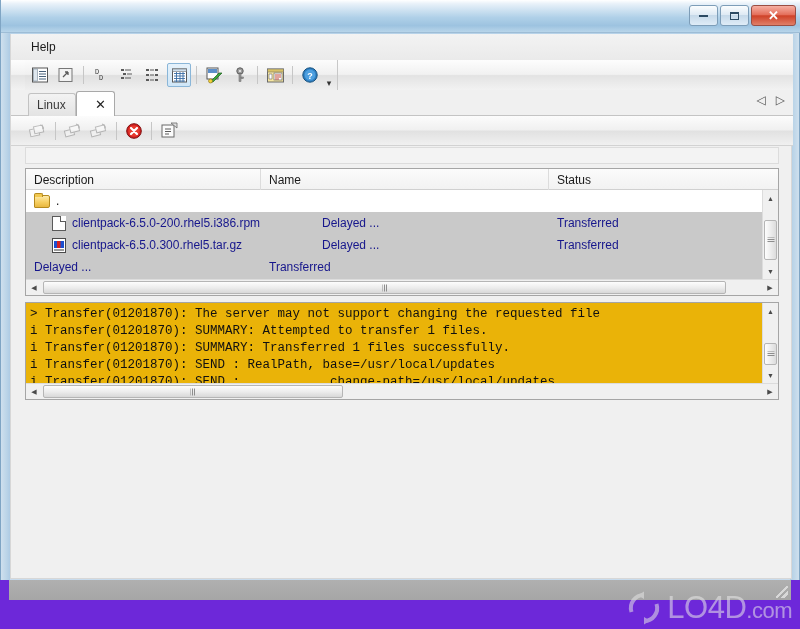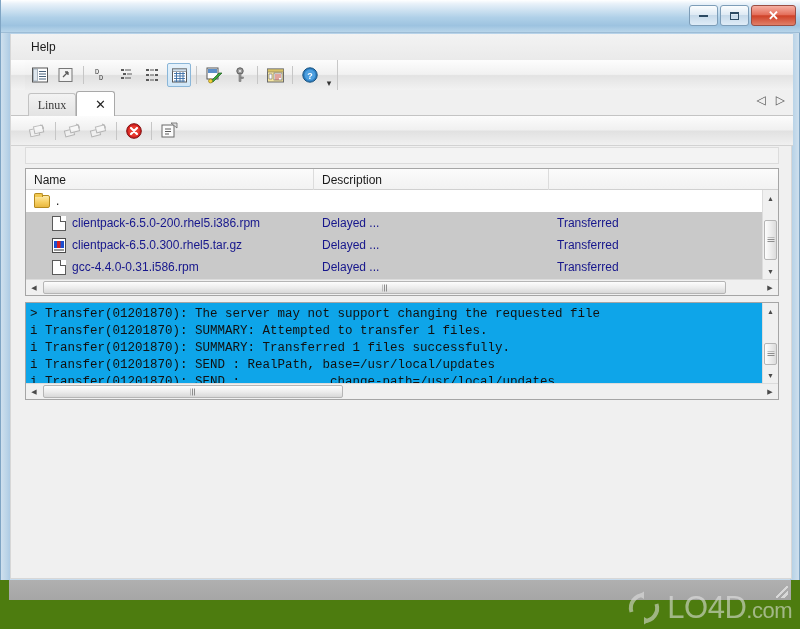--- a/index.html
+++ b/index.html
@@ -136,21 +136,21 @@
     display: flex; align-items: center;
     font-size: 12px;
     color: #1a1a1a;
     padding: 0 8px;
     border: 1px solid #c2c2c2;
     border-bottom: none;
     border-radius: 3px 3px 0 0;
     background: linear-gradient(180deg,#f3f3f3 0%,#e3e3e3 100%);
     cursor: default;
   }
-  .tab.inactive { left: 17px; width: 48px; justify-content: center; color: #3a3a3a; font-family: Liberation Serif, serif; }
+  .tab.inactive { left: 17px; width: 48px; justify-content: flex-start; color: #3a3a3a; }
   .tab.active {
     left: 65px; top: 1px; height: 25px;
     background: #ffffff;
     border-color: #a9a9a9;
     font-weight: bold;
     padding-right: 4px;
   }
   .tab-close {
     margin-left: 10px; margin-right: 4px;
     font-size: 13px; font-weight: normal; color: #222;
@@ -307,21 +307,21 @@
     position: absolute; left: 50%; top: 50%; transform: translate(-50%,-50%);
     width: 5px; height: 7px;
     background: repeating-linear-gradient(90deg,#8d8d8d 0 1px, transparent 1px 2px);
   }
 
   
   #logpanel {
     position: absolute;
     left: 14px; top: 268px;
     width: 754px; height: 98px;
-    background: #0ea5e9;
+    background: #eab308;
     border: 1px solid #a5a5a5;
   }
   #logtext {
     position: absolute; left: 0; top: 0; right: 16px; bottom: 16px;
     overflow: hidden;
     font-family: "Liberation Mono", "DejaVu Sans Mono", monospace;
     font-size: 12.5px;
     line-height: 17px;
     color: #111111;
     padding: 3px 0 0 4px;
@@ -339,21 +339,21 @@
     display: flex; align-items: center;
     padding-left: 8px;
     font-size: 12px; color: #111;
   }
 
   
   #bottomstrip {
     position: absolute;
     left: 0; top: 580px;
     width: 800px; height: 49px;
-    background: #4d7c0f;
+    background: #6d28d9;
   }
   #graybar {
     position: absolute; left: 9px; top: 0; width: 782px; height: 20px;
     background: linear-gradient(180deg,#b0b0b0 0%,#a6a6a6 100%);
   }
   #resize-grip {
     position: absolute; right: 3px; bottom: 2px; width: 12px; height: 12px;
     background:
       linear-gradient(135deg, transparent 0 45%, #d8d8d8 45% 58%, transparent 58% 100%),
       linear-gradient(135deg, transparent 0 70%, #d8d8d8 70% 84%, transparent 84% 100%);
@@ -609,22 +609,23 @@
           </svg>
         </div>
       </div>
 
       <div id="thinbar"></div>
 
       <div id="filelist-outer">
         <div style="position:absolute;inset:0;background:#fff;border:1px solid #a5a5a5;"></div>
 
         <div id="listheader" style="left:1px;right:1px;top:1px;width:auto;">
+          <div class="hcell c-desc">Description</div>
           <div class="hcell c-name">Name</div>
-          <div class="hcell c-desc">Description</div>
+          <div class="hcell c-status">Status</div>
         </div>
 
         <div id="listbody" style="left:1px;top:22px;right:17px;bottom:17px;">
             <div class="row">
               <div class="cell-name">
                 <span class="ficon folder"></span>
                 <span style="color: rgb(17, 17, 17);">.</span>
               </div>
               <div class="cell-desc"></div>
               <div class="cell-status"></div>
@@ -641,25 +642,20 @@
             <div class="row selected">
               <div class="cell-name">
                 <span class="indent"></span>
                 <span class="ficon arch"></span>
                 <span>clientpack-6.5.0.300.rhel5.tar.gz</span>
               </div>
               <div class="cell-desc">Delayed ...</div>
               <div class="cell-status">Transferred</div>
             </div>
             <div class="row selected">
-              <div class="cell-name">
-                <span class="indent"></span>
-                <span class="ficon doc"></span>
-                <span>gcc-4.4.0-0.31.i586.rpm</span>
-              </div>
               <div class="cell-desc">Delayed ...</div>
               <div class="cell-status">Transferred</div>
             </div>
             <div class="row selected"></div>
           </div>
 
         <div class="vscroll" style="right:1px;top:22px;bottom:17px;">
           <div class="arrow-up" style="font-size:7px">▲</div>
           <div class="thumb" style="top:30px;height:40px;">
             <span class="thumb-grip"></span>

